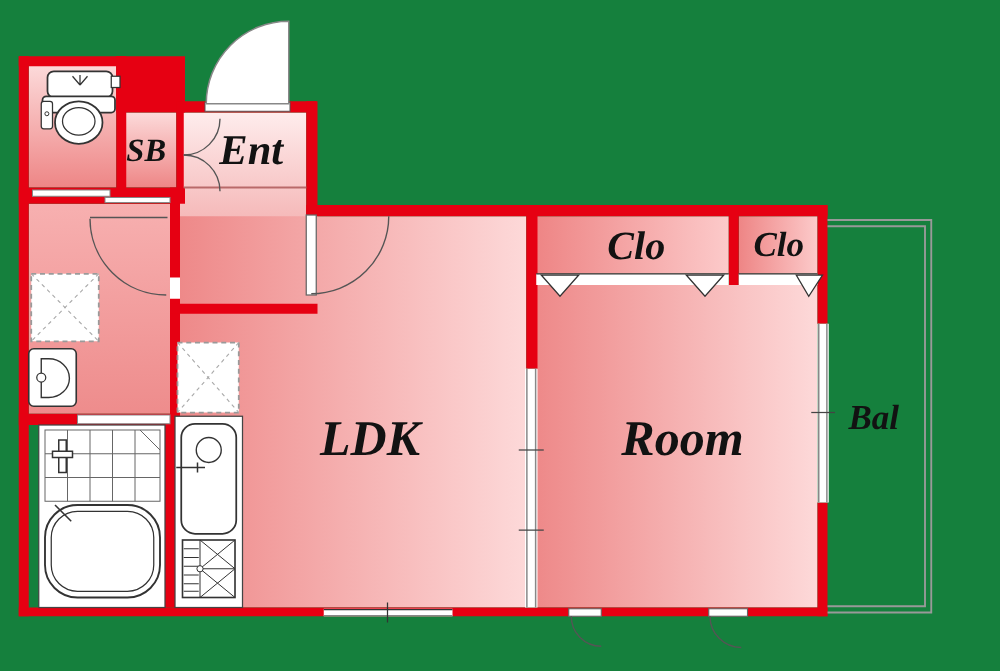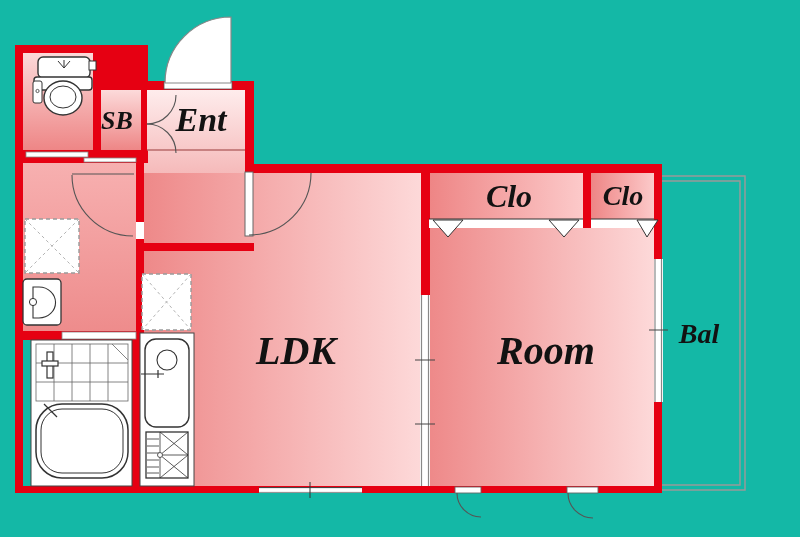--- a/index.html
+++ b/index.html
@@ -1,16 +1,16 @@
 <!DOCTYPE html>
 <html><head>
 <meta charset="utf-8">
 <style>
   html,body{margin:0;padding:0;background:#ffffff;}
-  .stage{position:relative;width:800px;height:537px;background:#14b8a6;overflow:hidden;
+  .stage{position:relative;width:800px;height:537px;background:#15803d;overflow:hidden;
          font-family:"Liberation Serif", serif;}
   svg{display:block;}
   text.rmlabel{font-family:"Liberation Serif", serif;font-style:italic;font-weight:bold;
                fill:#121212;text-anchor:middle;}
 </style>
 </head>
 <body>
 
 <div class="stage">
 <svg width="800" height="537" viewBox="0 0 800 537">

